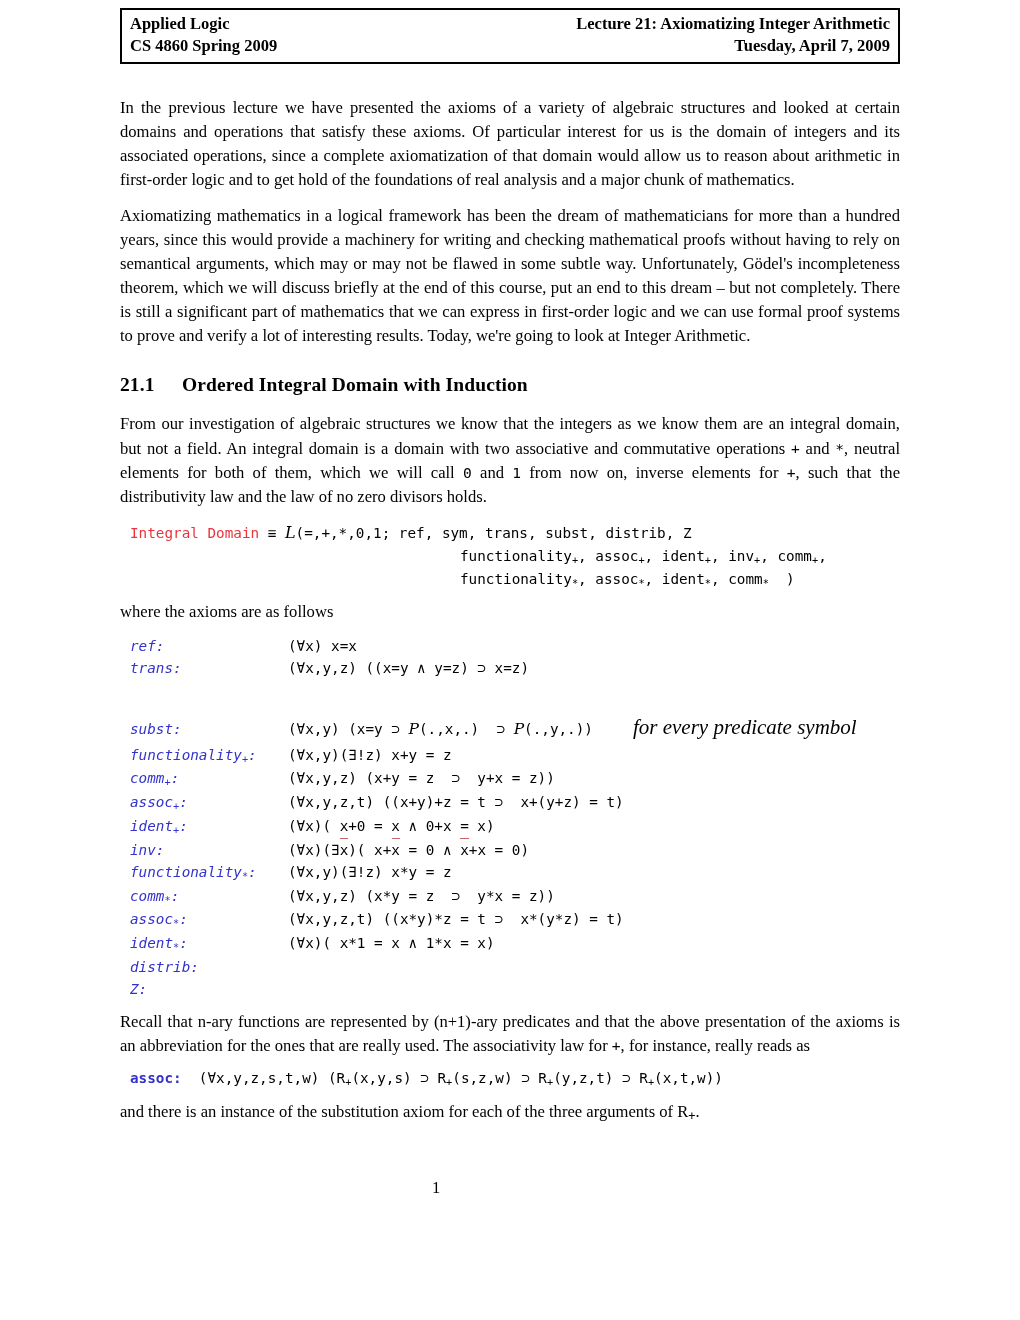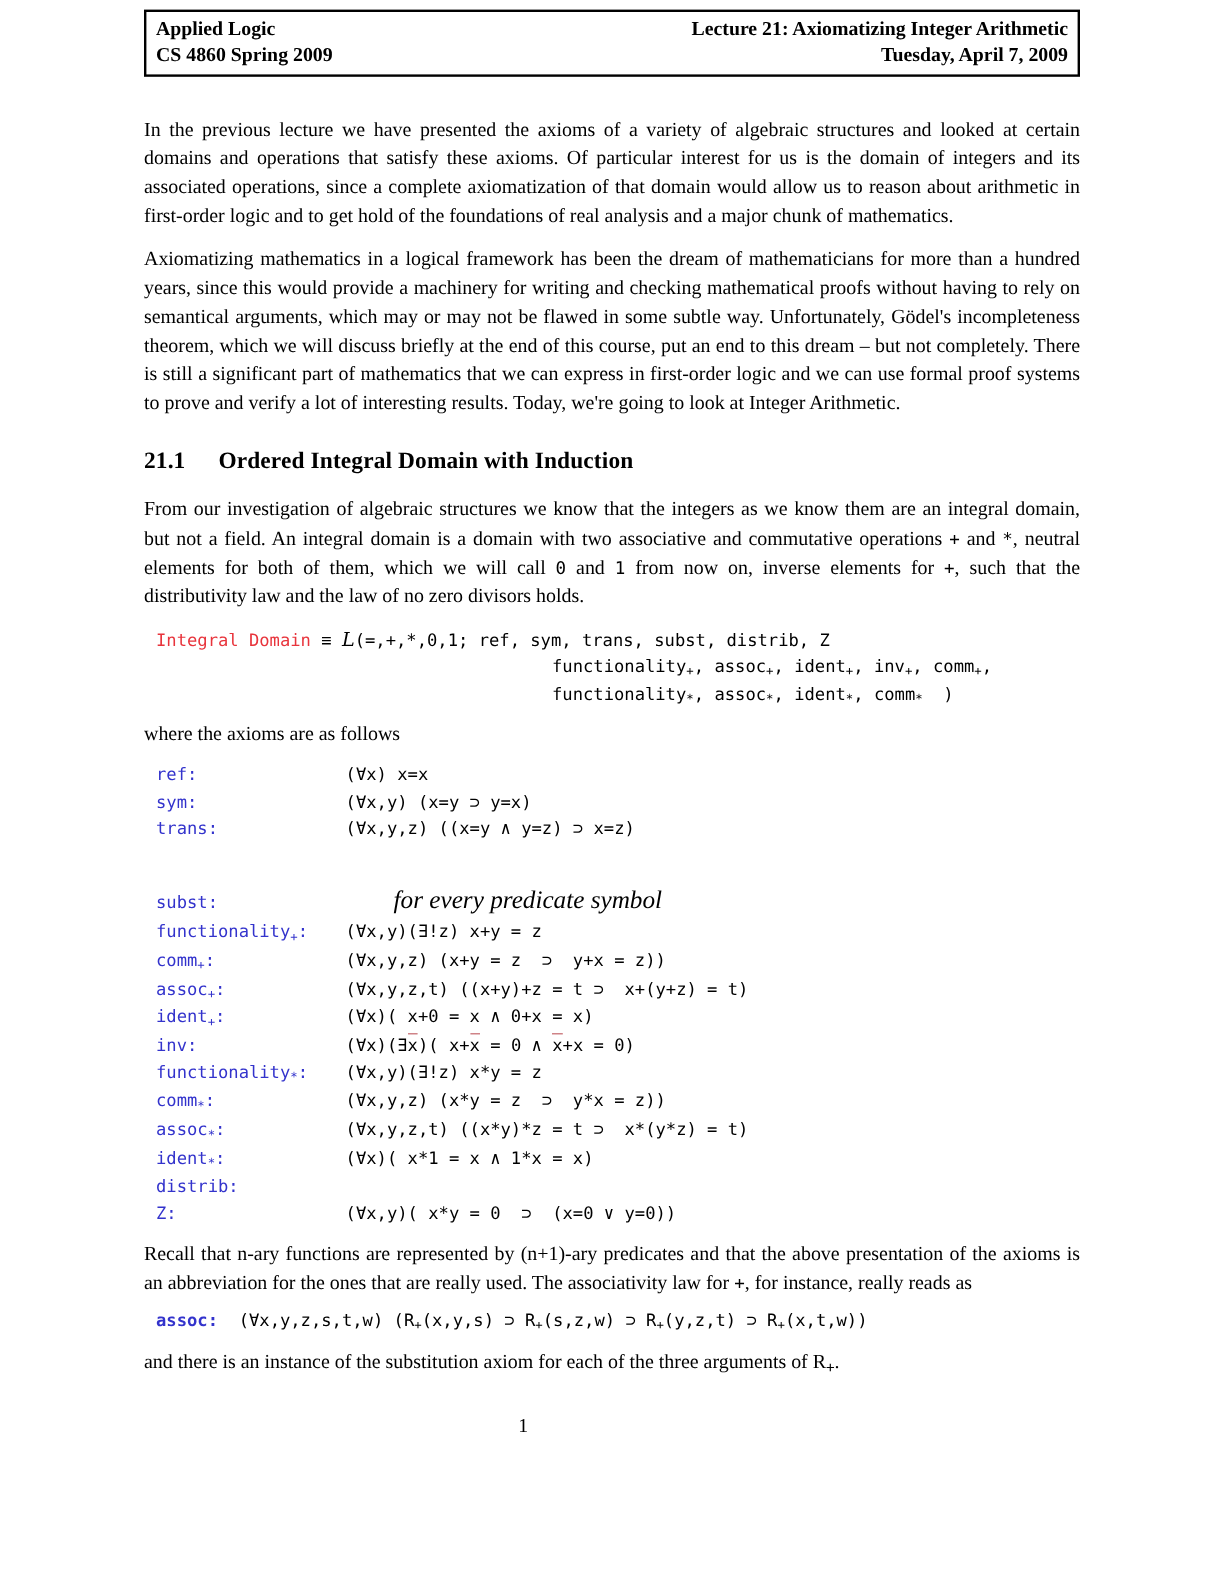--- a/index.html
+++ b/index.html
@@ -111,20 +111,21 @@
   }
   .axiom-row {
     display: flex;
     align-items: baseline;
     white-space: pre;
   }
   .ax-label {
     width: 158px;
     flex: 0 0 158px;
     color: #3333cc;
+    font-style: italic;
   }
   .ax-body { flex: 0 0 auto; }
   .ax-note {
     font-family: "Liberation Serif", "DejaVu Serif", serif;
     font-style: italic;
     font-size: 21px;
     margin-left: 40px;
     white-space: nowrap;
     margin-top: 32px;
   }
@@ -193,32 +194,29 @@
 
     <p class="para">where the axioms are as follows</p>
 
     <div class="axioms">
 
       <div class="axiom-row">
         <span class="ax-label"><span>ref</span>:</span>
         <span class="ax-body">(∀x) x=x</span>
       </div>
 
-      <div class="axiom-row">
-        <span class="ax-label"><span>sym</span>:</span>
-        <span class="ax-body">(∀x,y) (x=y ⊃ y=x)</span>
-      </div>
 
       <div class="axiom-row">
         <span class="ax-label"><span>trans</span>:</span>
         <span class="ax-body">(∀x,y,z) ((x=y ∧ y=z) ⊃ x=z)</span>
       </div>
 
       <div class="axiom-row">
         <span class="ax-label"><span>subst</span>:</span>
+        <span class="ax-body">(∀x,y) (x=y ⊃ <span class="pred">P</span>(.,x,.)  ⊃ <span class="pred">P</span>(.,y,.))</span>
         <span class="ax-note">for every predicate symbol</span>
       </div>
 
       <div class="axiom-row">
         <span class="ax-label"><span>functionality</span><sub class="s">+</sub>:</span>
         <span class="ax-body">(∀x,y)(∃!z) x+y = z</span>
       </div>
 
       <div class="axiom-row">
         <span class="ax-label"><span>comm</span><sub class="s">+</sub>:</span>
@@ -259,21 +257,20 @@
         <span class="ax-label"><span>ident</span><sub class="s">*</sub>:</span>
         <span class="ax-body">(∀x)( x*1 = x ∧ 1*x = x)</span>
       </div>
 
       <div class="axiom-row">
         <span class="ax-label"><span>distrib</span>:</span>
       </div>
 
       <div class="axiom-row">
         <span class="ax-label"><span>Z</span>:</span>
-        <span class="ax-body">(∀x,y)( x*y = 0  ⊃  (x=0 ∨ y=0))</span>
       </div>
 
     </div>
 
     <p class="para"><span>Recall that n-ary functions are represented by (n+1)-ary predicates and that the above presentation of the axioms is an abbreviation for the ones that are really used. The associativity law for </span><span class="tt">+</span><span>, for instance, really reads as</span></p>
 
     <div class="assoc-line"><span class="blue">assoc:</span>  (∀x,y,z,s,t,w) (R<sub class="s">+</sub>(x,y,s) ⊃ R<sub class="s">+</sub>(s,z,w) ⊃ R<sub class="s">+</sub>(y,z,t) ⊃ R<sub class="s">+</sub>(x,t,w))</div>
 
     <p class="para"><span>and there is an instance of the substitution axiom for each of the three arguments of R</span><sub class="s">+</sub><span>.</span></p>
 

